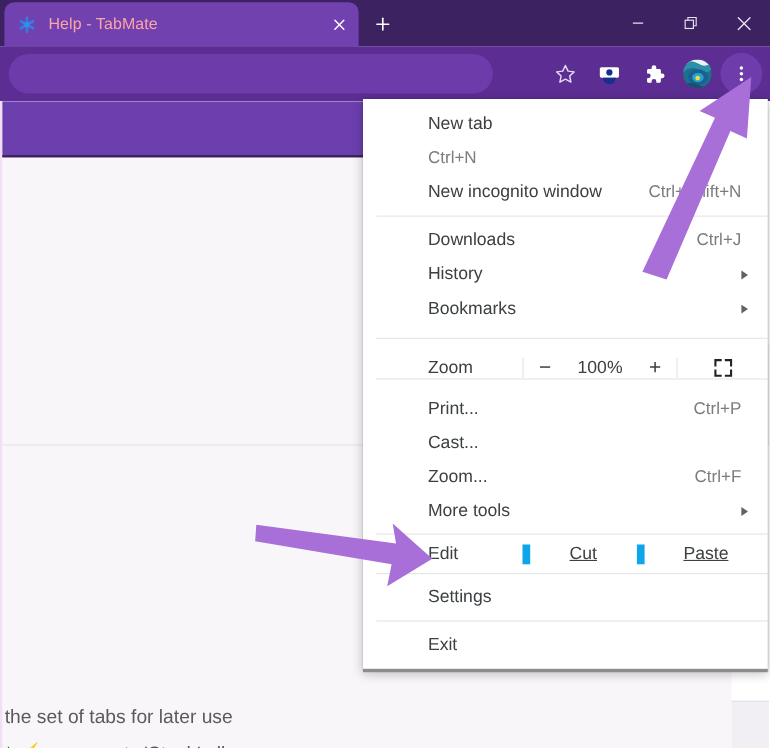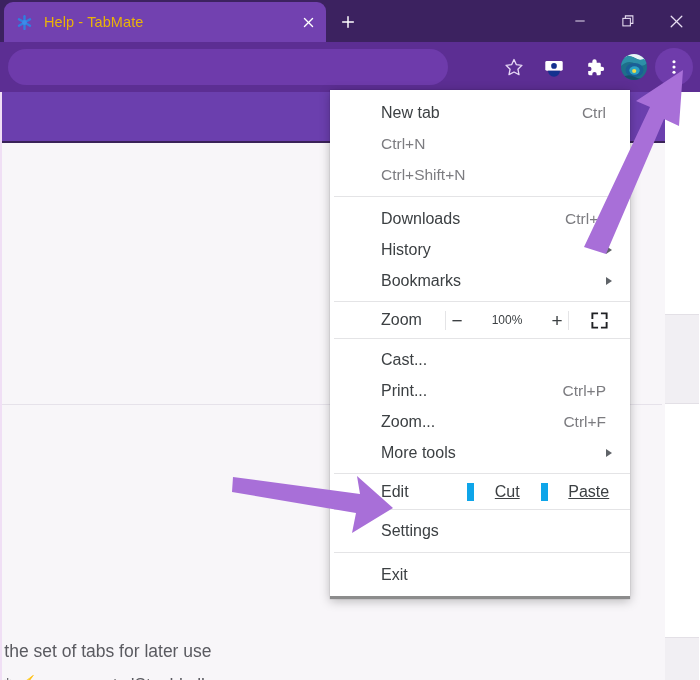--- a/index.html
+++ b/index.html
@@ -45,21 +45,21 @@
     padding: 0 0 0 12px;
     box-sizing: border-box;
   }
   .tab-favicon {
     width: 17px; height: 17px;
     flex: 0 0 auto;
     margin-right: 11px;
     position: relative;
   }
   .tab-title {
-    color: #eab308;
+    color: #fca5a5;
     font-size: 14.5px;
     letter-spacing: .1px;
     white-space: nowrap;
     overflow: hidden;
     flex: 1 1 auto;
   }
   .tab-close {
     width: 26px; height: 26px;
     margin-right: 5px;
     display: flex;
@@ -181,24 +181,24 @@
     width: 34px;
     background: #f1eff3;
     border-top: 1px solid #e3e0e6;
     border-bottom: 1px solid #e3e0e6;
   }
 
   
   .menu {
     position: absolute;
     left: 330px; top: 90px;
-    width: 300px;
+    width: 368px;
     background: #ffffff;
     box-shadow: 0 2px 10px rgba(0,0,0,.26), 0 0 1px rgba(0,0,0,.3);
-    padding: 7px 0 6px 4px;
+    padding: 7px 0 6px 12px;
     box-sizing: border-box;
     font-size: 16px;
     color: #3c4043;
     border-bottom: 3px solid #8c8c8c;
   }
   .mi {
     height: 31px;
     display: flex;
     align-items: center;
     padding: 0 18px 0 47px;
@@ -222,25 +222,25 @@
     border-bottom: 4.5px solid transparent;
   }
   .menu-sep {
     height: 1px;
     background: #e4e4e6;
     margin: 6px 0;
   }
   
   .zoom-row {
     display: flex;
-    align-items: center;
+    align-items: flex-end;
     height: 36px;
     border-top: 1px solid #e4e4e6;
     border-bottom: 1px solid #e4e4e6;
-    margin: 5px 0;
+    margin: 11px 0;
   }
   .zoom-label {
     width: 133px;
     display: flex;
     align-items: center;
     padding-left: 47px;
     box-sizing: border-box;
   }
   .zoom-ctrl {
     flex: 1 1 auto;
@@ -251,21 +251,21 @@
     border-right: 1px solid #e4e4e6;
     gap: 18px;
   }
   .zoom-minus, .zoom-plus {
     font-size: 19px;
     color: #3c4043;
     width: 22px;
     text-align: center;
     line-height: 1;
   }
-  .zoom-value { font-size: 12px; color: #3c4043; min-width: 42px; text-align: center; }
+  .zoom-value { font-size: 16px; color: #3c4043; min-width: 42px; text-align: center; }
   .zoom-full {
     width: 82px;
     display: flex;
     align-items: center;
     justify-content: center;
   }
   
   .edit-row {
     display: flex;
     align-items: center;
@@ -431,20 +431,21 @@
   <div class="menu">
 
     <div class="mi">
       <span class="mi-label">New tab</span>
       <span class="mi-accel">Ctrl</span>
     </div>
     <div class="mi">
       <span class="mi-accel">Ctrl+N</span>
     </div>
     <div class="mi">
+      <span class="mi-label">New incognito window</span>
       <span class="mi-accel">Ctrl+Shift+N</span>
     </div>
 
     <div class="menu-sep"></div>
 
     <div class="mi">
       <span class="mi-label">Downloads</span>
       <span class="mi-accel">Ctrl+J</span>
     </div>
     <div class="mi">
@@ -467,25 +468,25 @@
         <svg width="19" height="19" viewBox="0 0 24 24" fill="none" stroke="#202124" stroke-width="2.4" stroke-linecap="square">
           <polyline points="3,9 3,3 9,3"></polyline>
           <polyline points="15,3 21,3 21,9"></polyline>
           <polyline points="21,15 21,21 15,21"></polyline>
           <polyline points="9,21 3,21 3,15"></polyline>
         </svg>
       </div>
     </div>
 
     <div class="mi">
-      <span class="mi-label">Cast...</span>
-    </div>
-    <div class="mi">
       <span class="mi-label">Print...</span>
       <span class="mi-accel">Ctrl+P</span>
+    </div>
+    <div class="mi">
+      <span class="mi-label">Cast...</span>
     </div>
     <div class="mi">
       <span class="mi-label">Zoom...</span>
       <span class="mi-accel">Ctrl+F</span>
     </div>
     <div class="mi">
       <span class="mi-label">More tools</span>
       <span class="mi-arrow"></span>
     </div>
 

